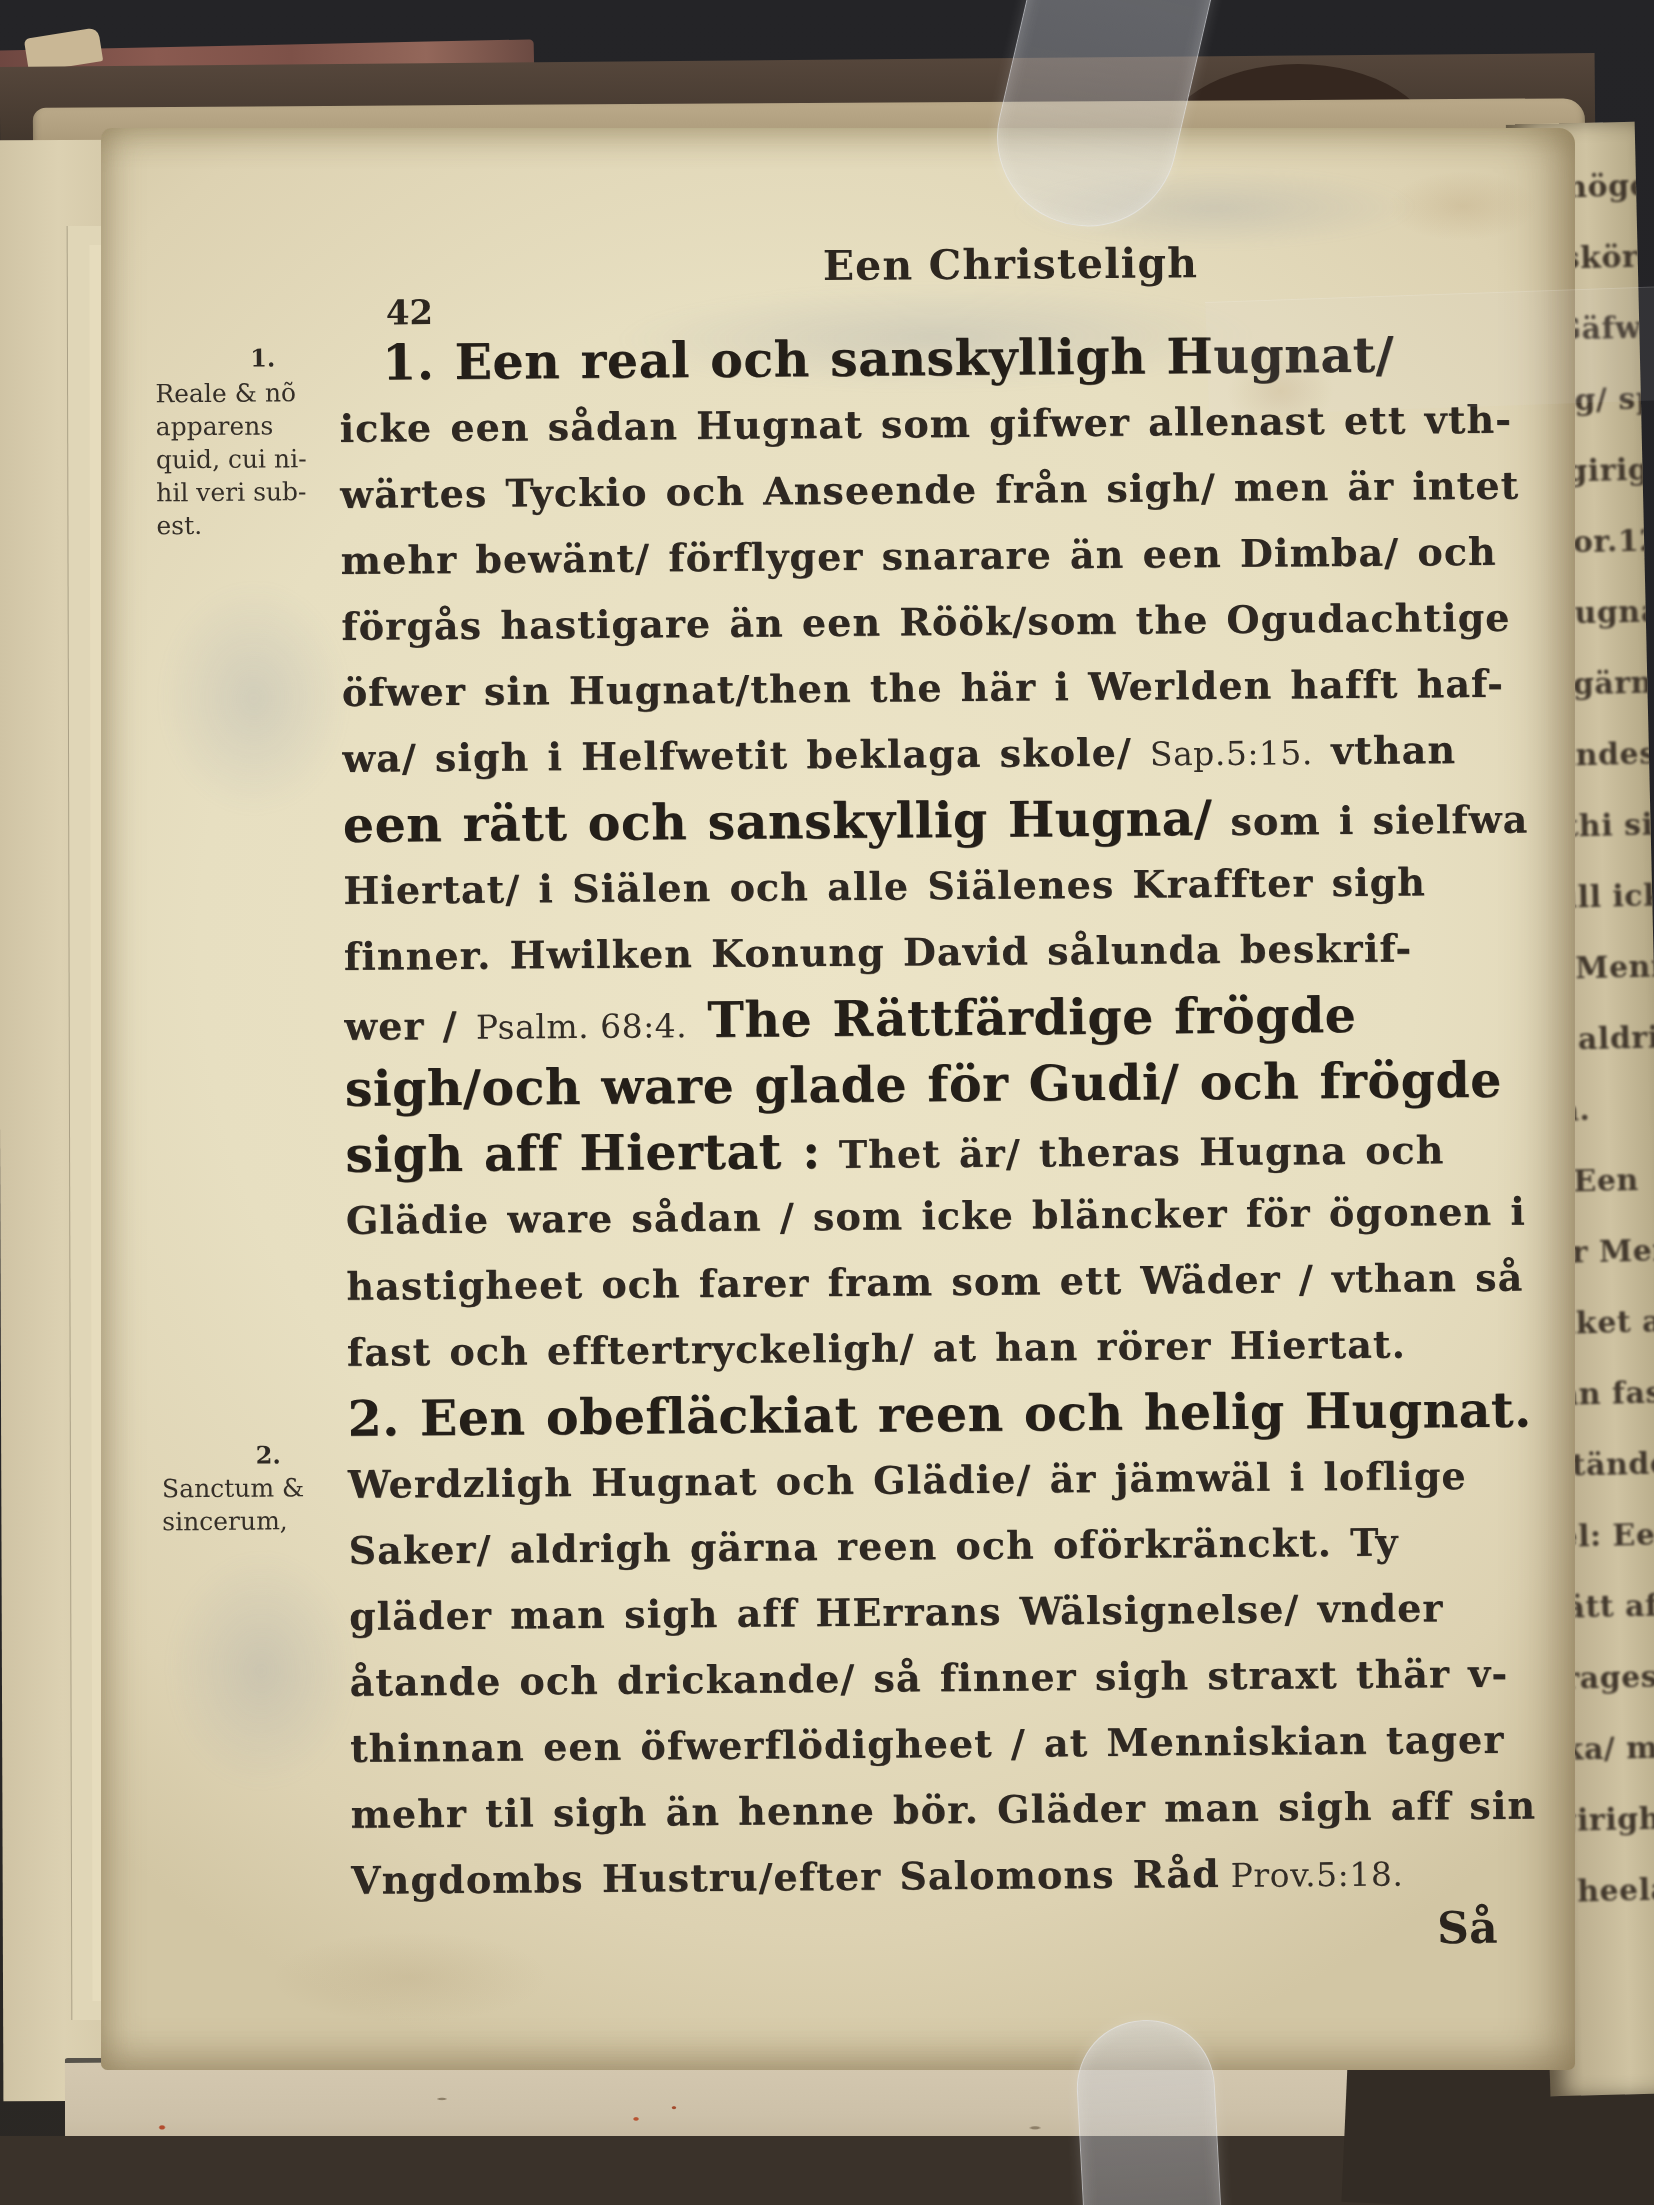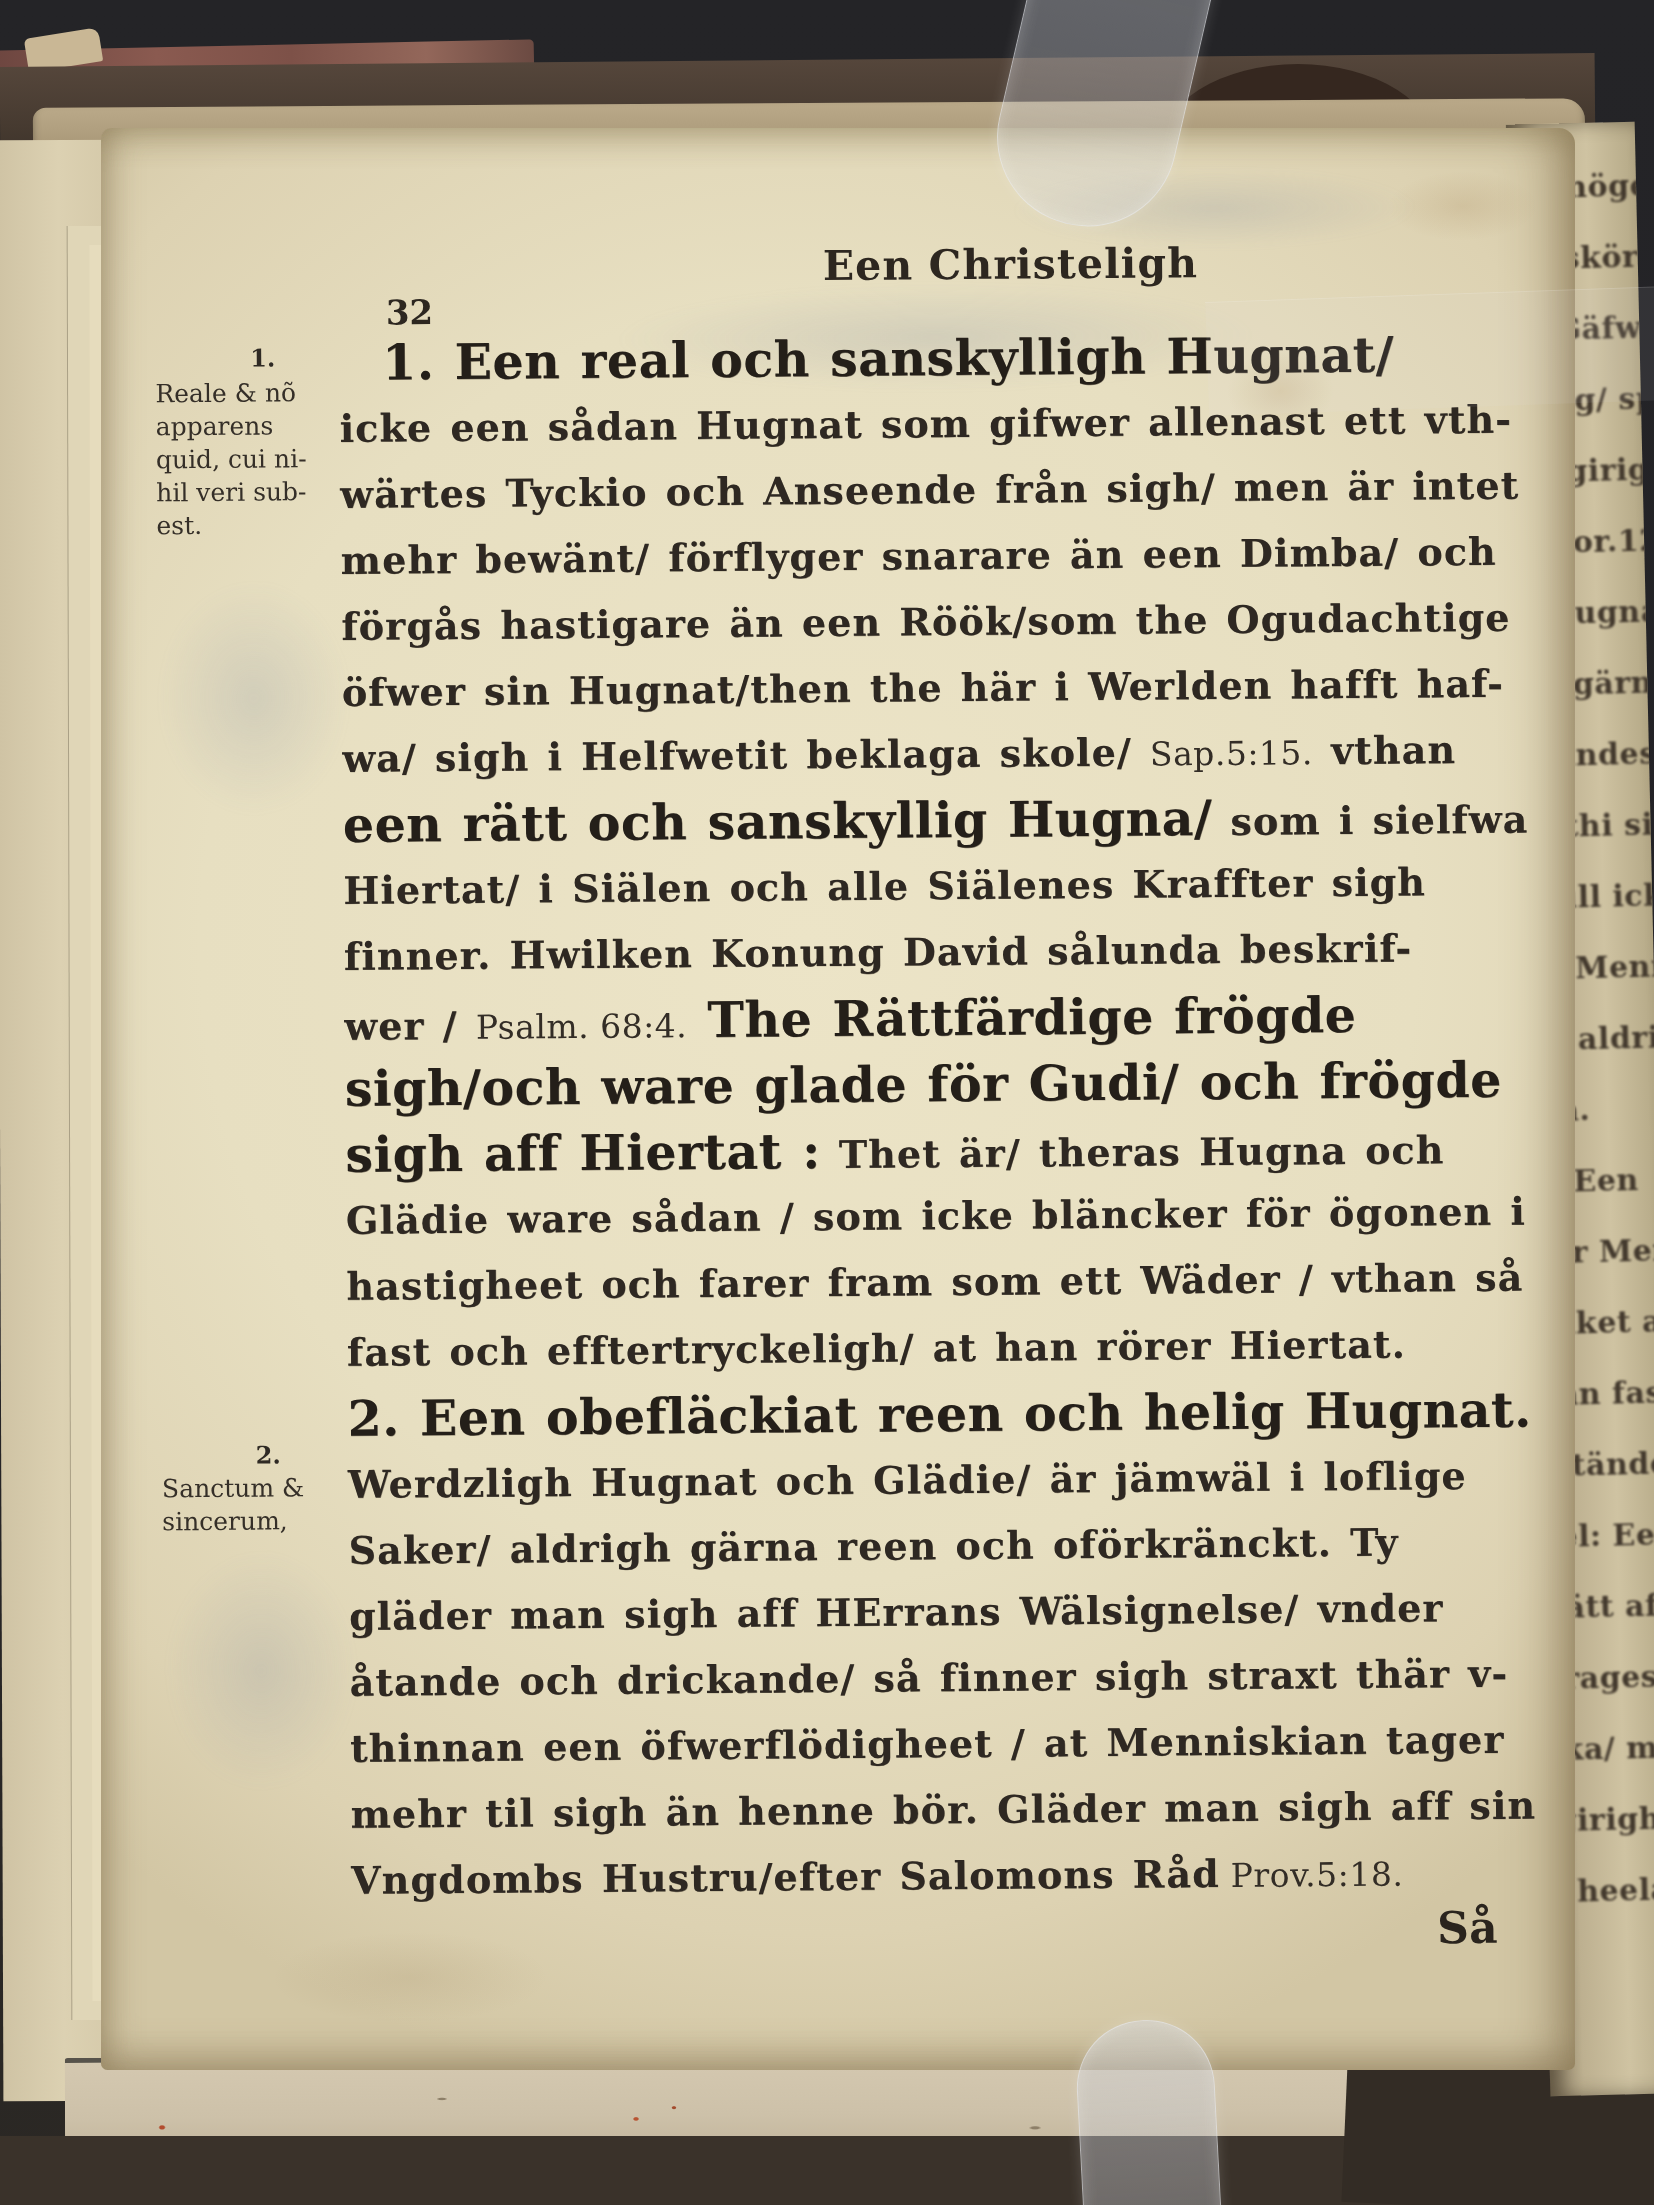--- a/index.html
+++ b/index.html
@@ -158,21 +158,21 @@
     <div class="page-inner">
 
       <div class="smudge sm-a"></div>
       <div class="smudge sm-b"></div>
       <div class="smudge sm-c"></div>
       <div class="smudge sm-d"></div>
       <div class="stain st-a"></div>
       <div class="stain st-b"></div>
       <div class="stain st-c"></div>
 
-      <div class="page-number">32</div>
+      <div class="page-number">42</div>
       <div class="running-header">Een Christeligh</div>
 
       <div class="note-number n1-num">1.</div>
       <div class="note-lines n1-lines" id="note1-lines">
           <div class="note-line">Reale &amp; nõ</div>
           <div class="note-line">apparens</div>
           <div class="note-line">quid, cui ni-</div>
           <div class="note-line">hil veri sub-</div>
           <div class="note-line">est.</div>
         </div>

